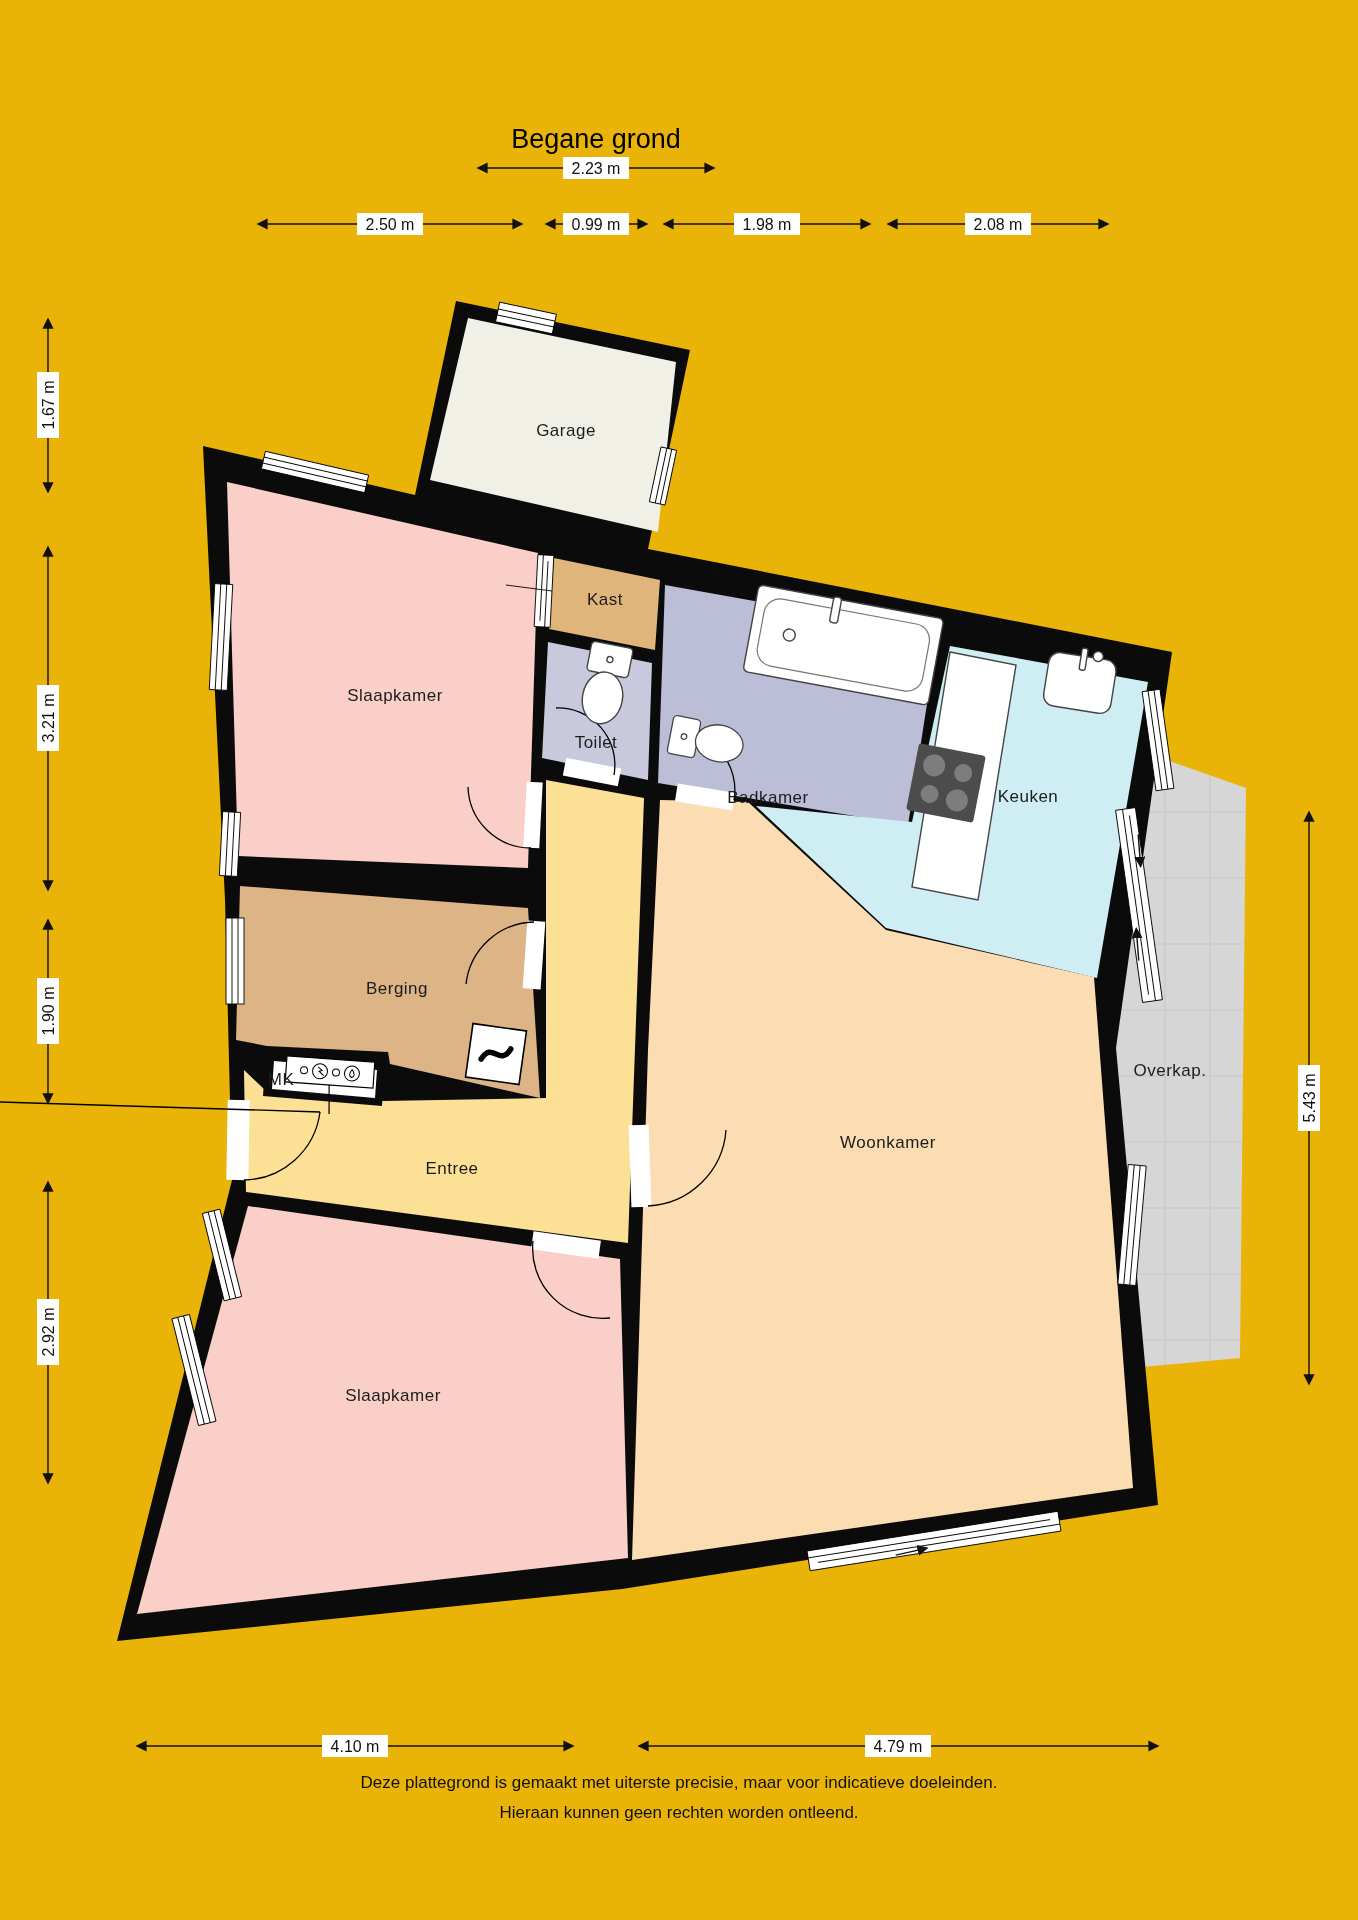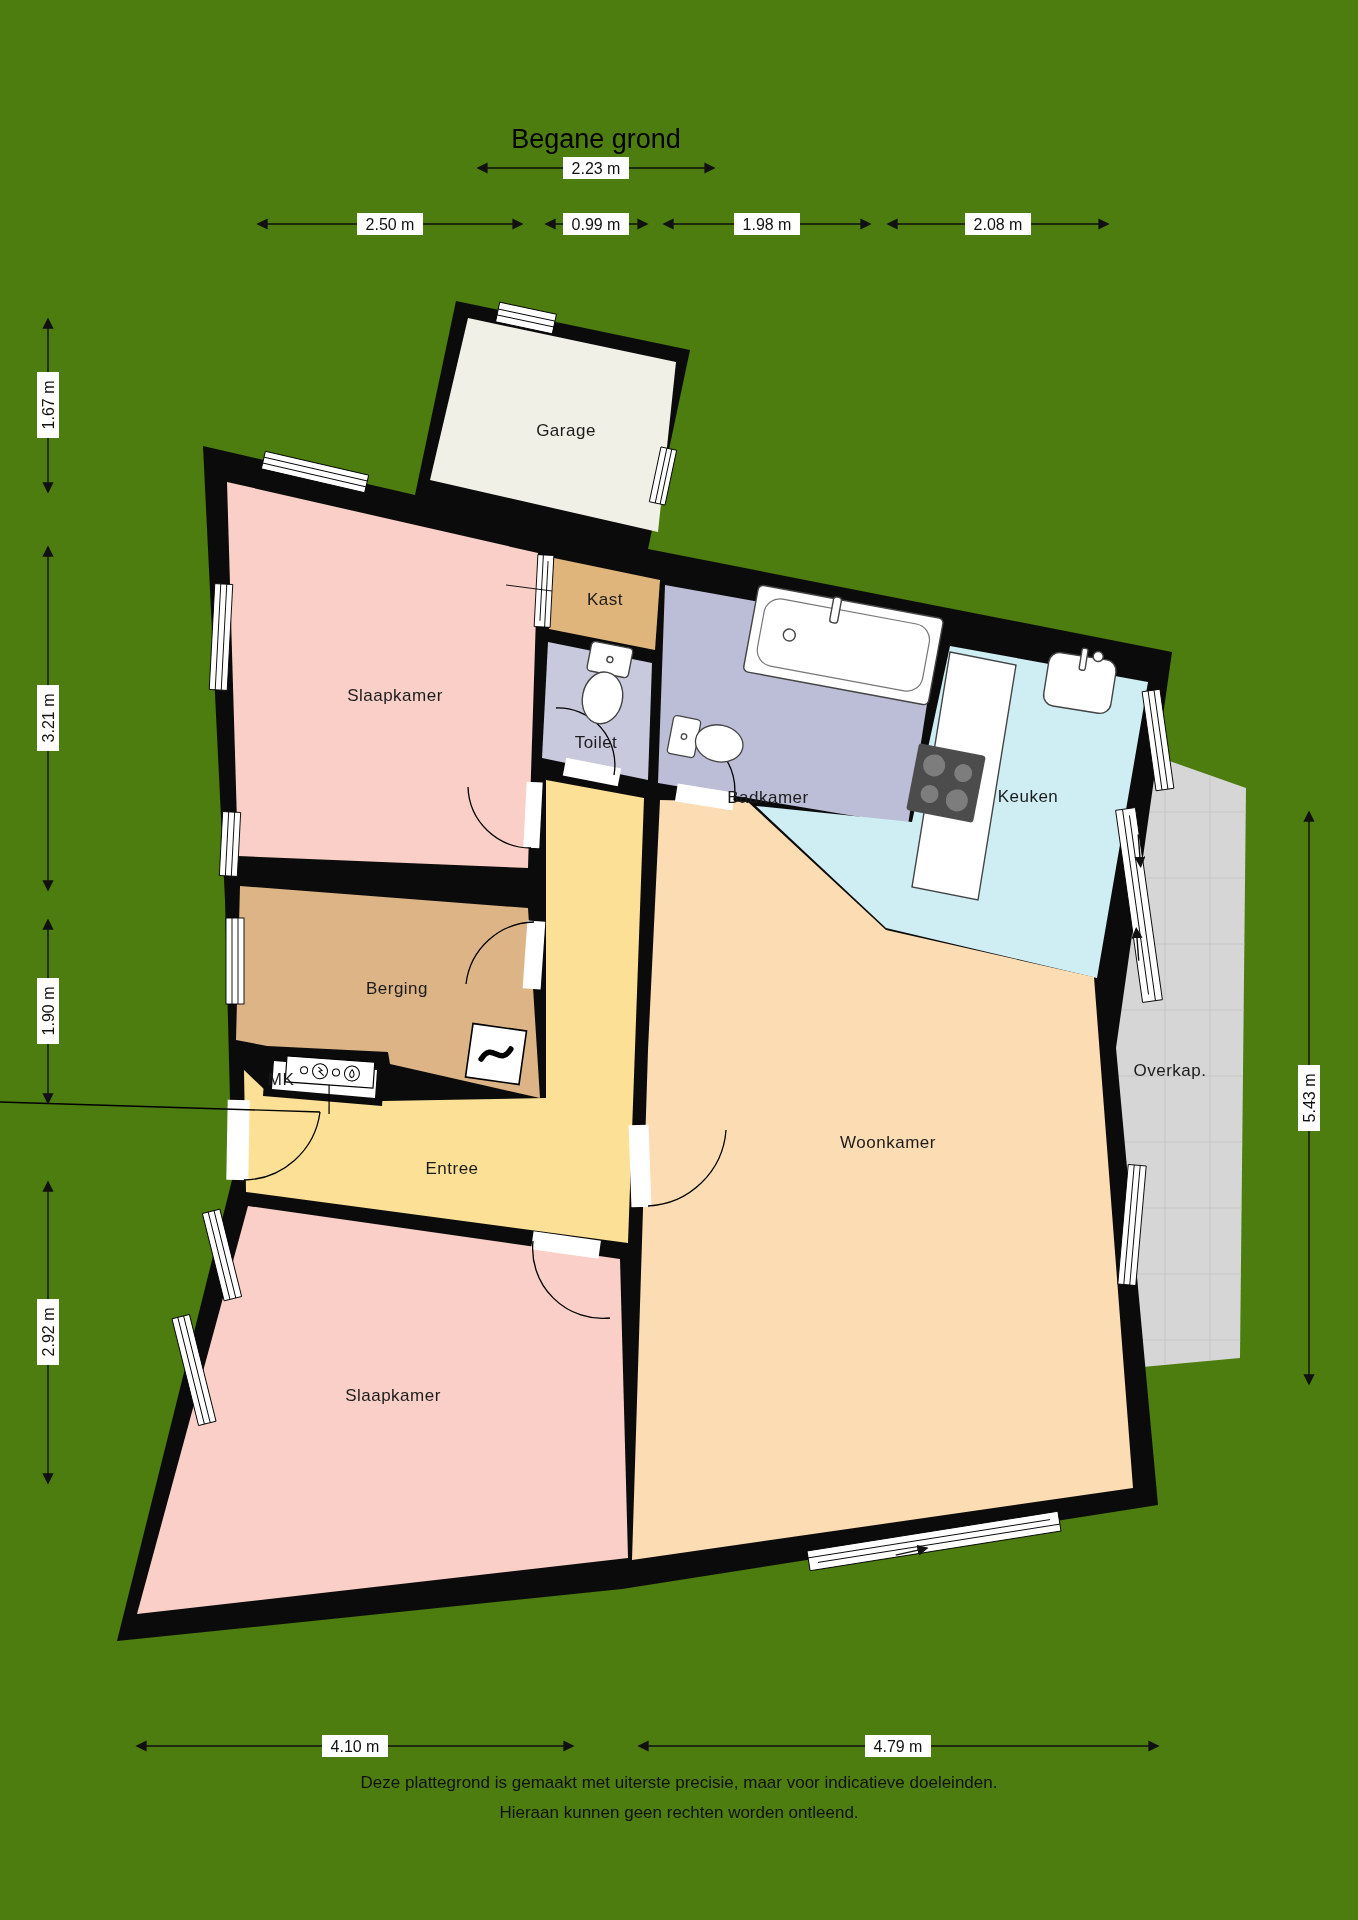--- a/index.html
+++ b/index.html
@@ -1,16 +1,16 @@
 <!DOCTYPE html>
 <html><head>
 <meta charset="utf-8">
 <style>
   html,body{margin:0;padding:0;background:#ffffff;}
-  .page{position:relative;width:1358px;height:1920px;background:#4d7c0f;font-family:"Liberation Sans",sans-serif;}
+  .page{position:relative;width:1358px;height:1920px;background:#eab308;font-family:"Liberation Sans",sans-serif;}
   svg{display:block;}
   .dimline{stroke:#111;stroke-width:1.4;}
   .dimbg{fill:#fff;}
   .dimtext{font:16px "Liberation Sans",sans-serif;fill:#111;text-anchor:middle;}
   .roomlabel{font:17px "Liberation Sans",sans-serif;fill:#1c1c1c;text-anchor:middle;letter-spacing:.5px;}
   .titletext{font:27px "Liberation Sans",sans-serif;fill:#000;text-anchor:middle;}
   .footertext{font:17px "Liberation Sans",sans-serif;fill:#111;text-anchor:middle;}
   .fixt{fill:#fff;stroke:#444;stroke-width:1.4;}
   .winrect{fill:#fff;stroke:#000;stroke-width:0.9;}
   .winline{stroke:#000;stroke-width:0.9;}

